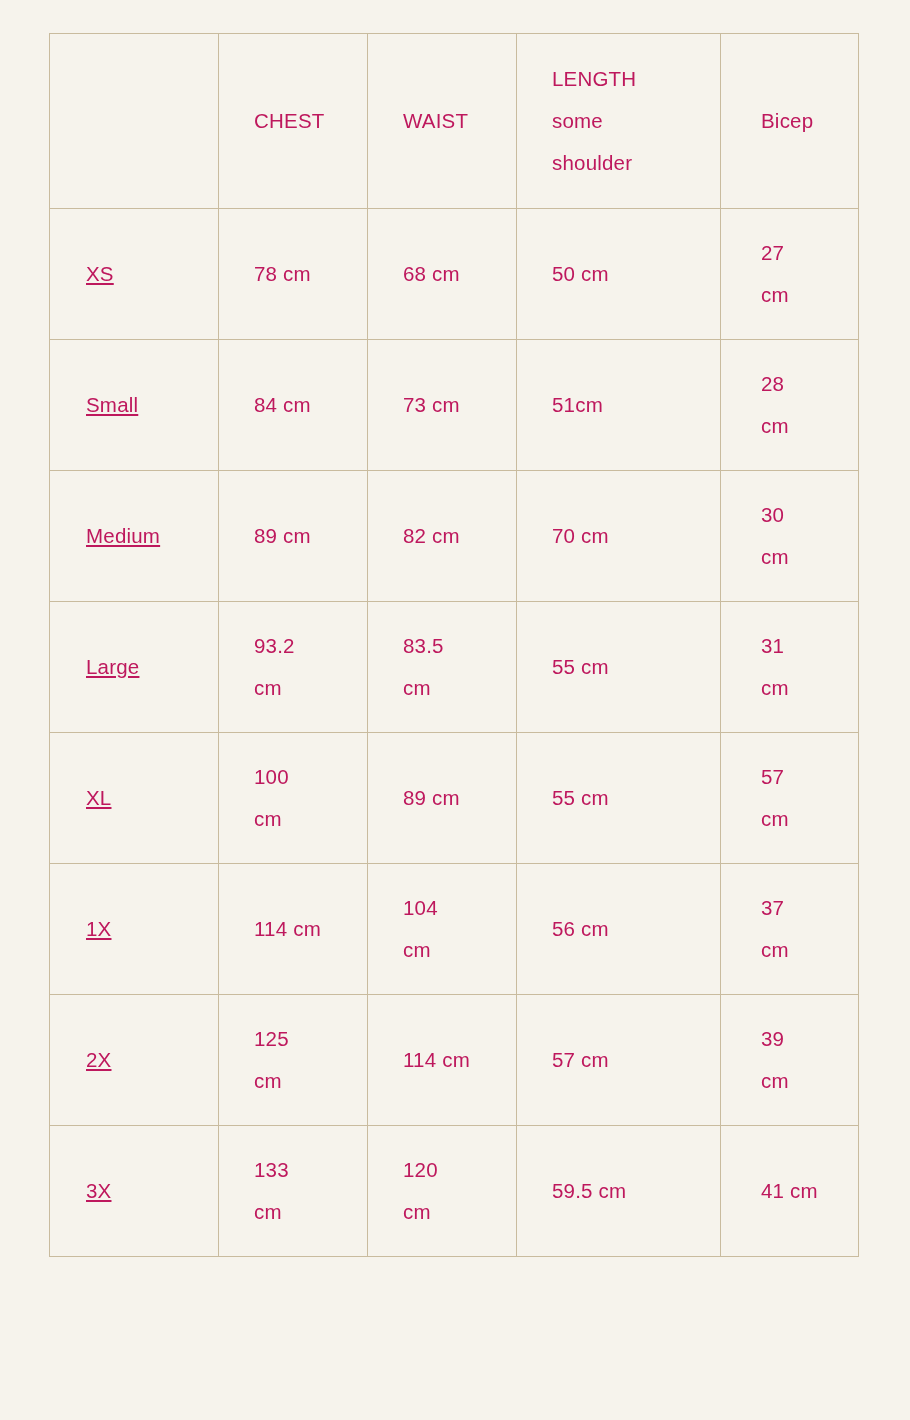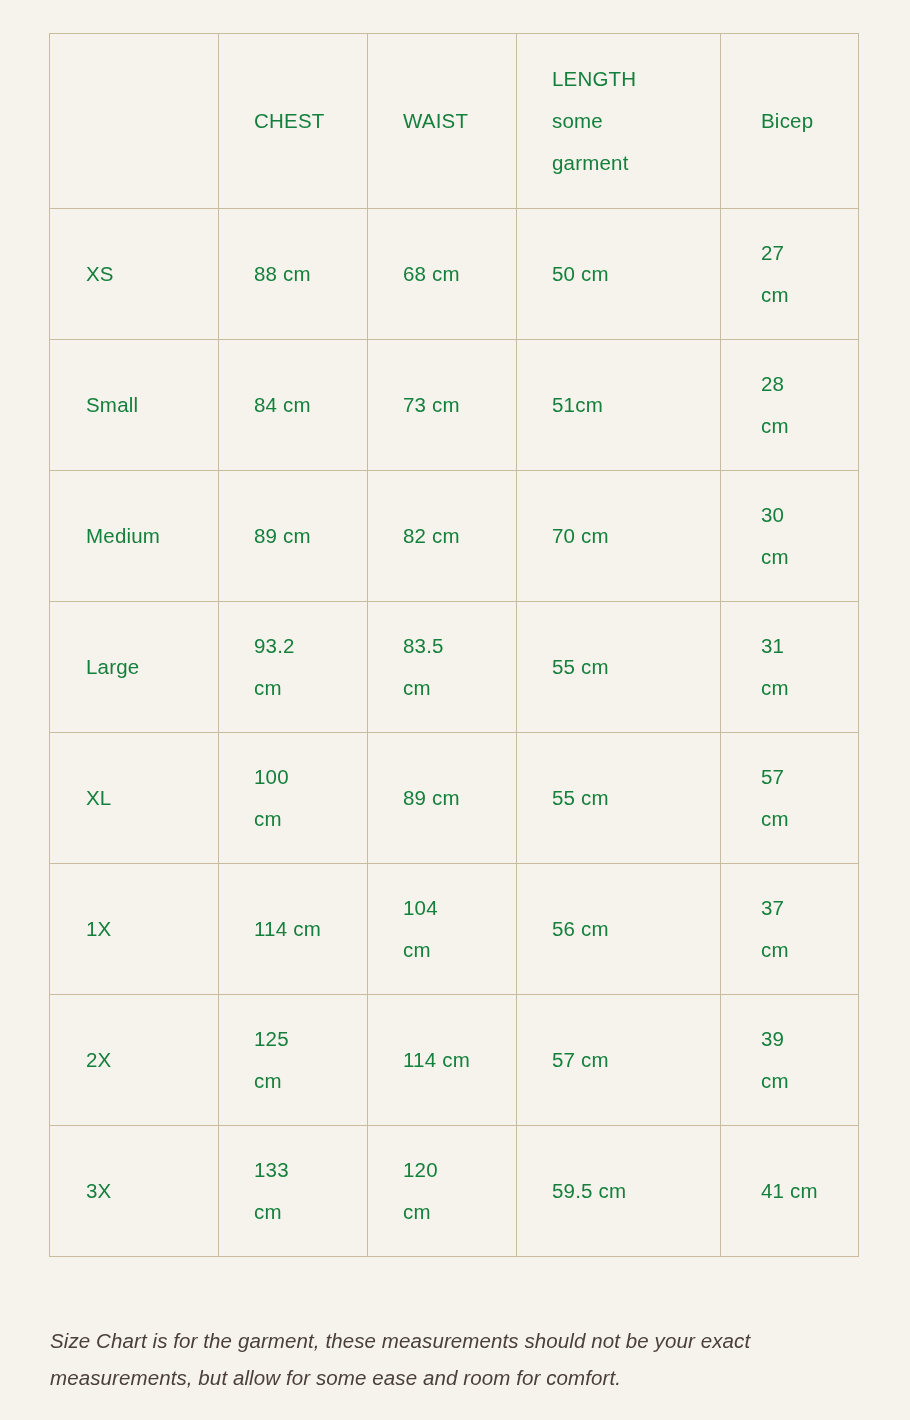--- a/index.html
+++ b/index.html
@@ -39,21 +39,21 @@
   table.size-chart col.c-waist  { width: 149px; }
   table.size-chart col.c-length { width: 204px; }
   table.size-chart col.c-bicep  { width: 138px; }
 
   table.size-chart th,
   table.size-chart td {
     border: 1px solid #c9bb9e;
     text-align: left;
     vertical-align: middle;
     font-weight: normal;
-    color: #15803d;
+    color: #be185d;
     font-size: 20.5px;
     line-height: 42px;
     padding: 0 0 0 35px;
     box-sizing: border-box;
     letter-spacing: 0.2px;
     overflow-wrap: break-word;
   }
 
   
   table.size-chart thead th {
@@ -69,20 +69,21 @@
     height: 131px;
     margin-top: 24px;
   }
   
   table.size-chart .c-bicep-cell {
     padding-left: 40px;
   }
   
   table.size-chart .c-size-cell {
     padding-left: 36px;
+    text-decoration: underline;
   }
 
   
   .cell-line { display: block; }
 
   
   .footnote {
     position: absolute;
     left: 50px;
     top: 1322px;
@@ -117,36 +118,36 @@
           </th>
           <th>
             <span class="hd">CHEST</span>
           </th>
           <th>
             <span class="hd">WAIST</span>
           </th>
           <th>
             <span class="hd">LENGTH</span>
             <span class="hd">some</span>
-            <span class="hd">garment</span>
+            <span class="hd">shoulder</span>
           </th>
           <th class="c-bicep-cell">
             <span class="hd">Bicep</span>
           </th>
         </tr>
       </thead>
 
       <tbody>
 
         <tr>
           <td class="c-size-cell">
               <span class="cell-line">XS</span>
             </td>
           <td>
-              <span class="cell-line">88 cm</span>
+              <span class="cell-line">78 cm</span>
             </td>
           <td>
               <span class="cell-line">68 cm</span>
             </td>
           <td>
               <span class="cell-line">50 cm</span>
             </td>
           <td class="c-bicep-cell">
             <span class="cell-line">27</span>
             <span class="cell-line">cm</span>
@@ -289,18 +290,14 @@
             </td>
           <td class="c-bicep-cell">
             <span class="cell-line">41 cm</span>
           </td>
         </tr>
 
       </tbody>
     </table>
   </div>
 
-  <div class="footnote">
-    <span>Size Chart is for the garment, these measurements should not be your exact</span>
-    <span>measurements, but allow for some ease and room for comfort.</span>
-  </div>
 
 </div>
 
 </body></html>

